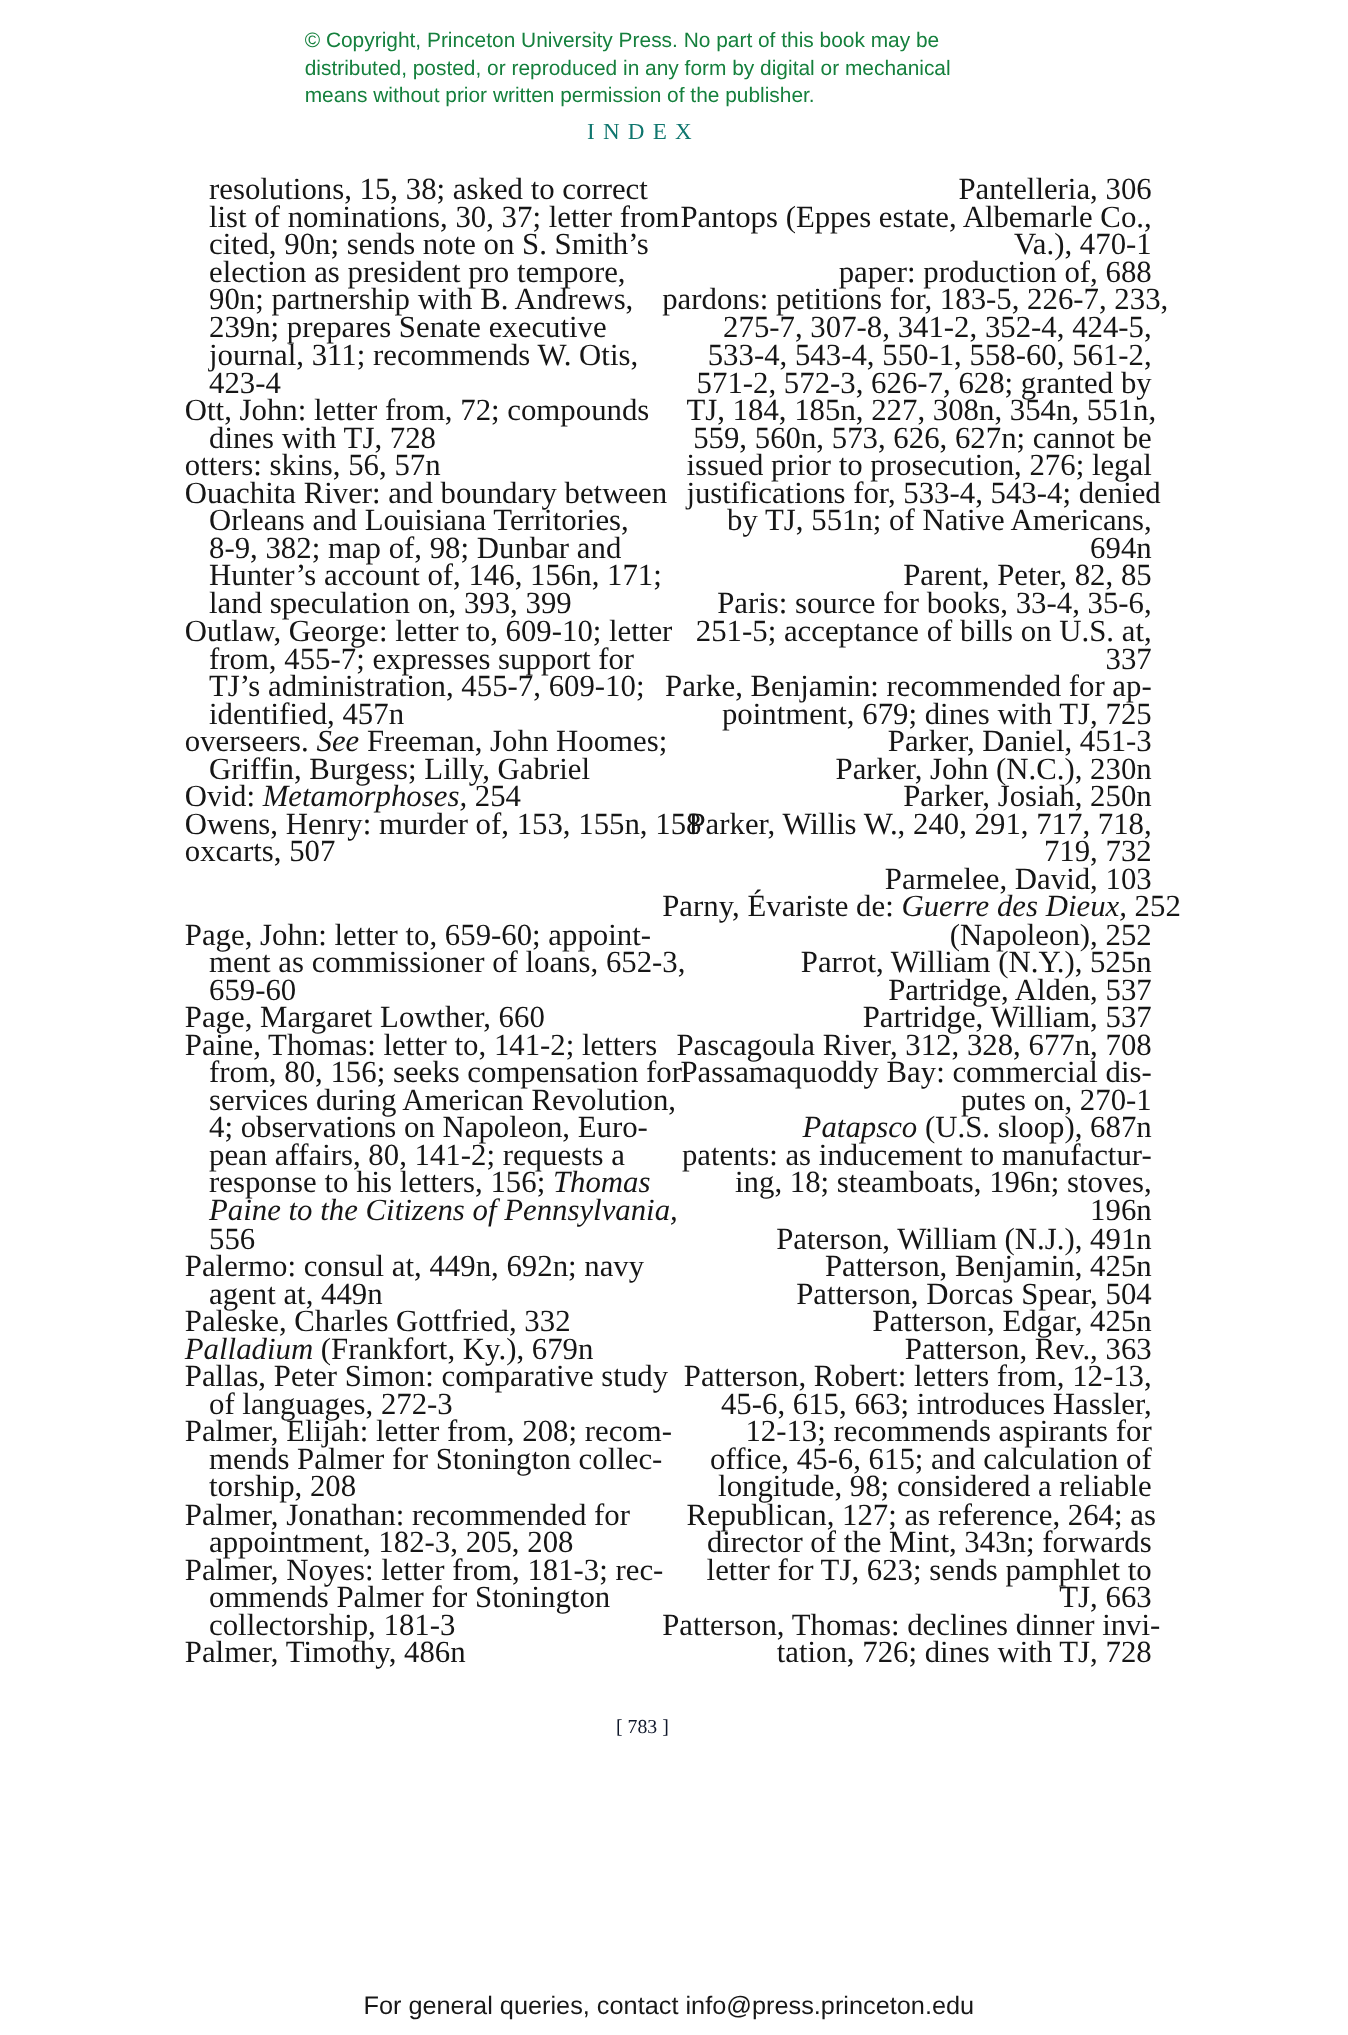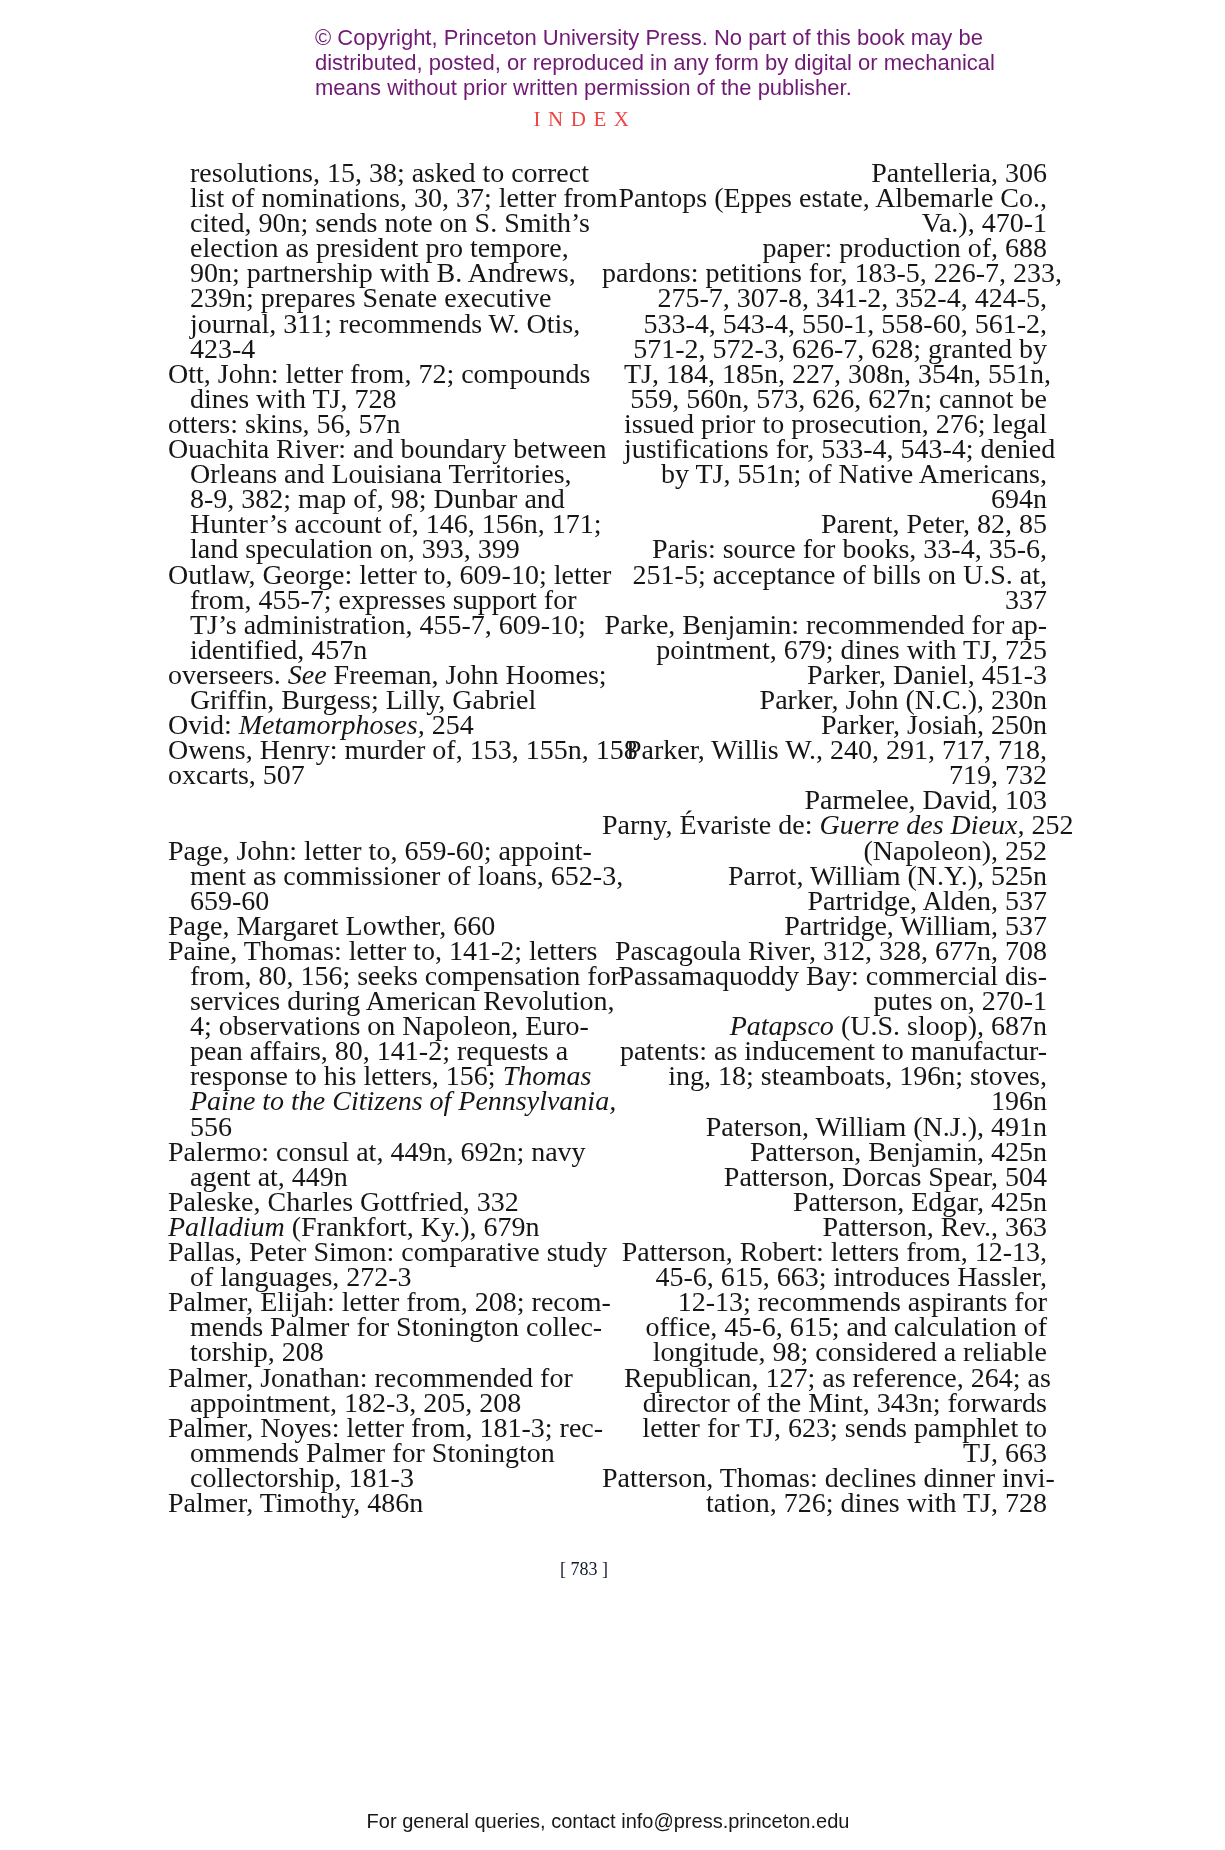--- a/index.html
+++ b/index.html
@@ -10,34 +10,33 @@
     background: #ffffff;
     color: #141414;
     font-family: "Liberation Serif", serif;
     overflow: hidden;
   }
   .copyright {
     position: absolute;
     left: 277px;
     top: 25px;
     font-family: "Liberation Sans", sans-serif;
-    font-size: 22px;
+    font-size: 19px;
     line-height: 25px;
-    color: #701a75;
-    white-space: nowrap;
-    margin-left: 38px;
+    color: #15803d;
+    white-space: nowrap;
   }
   .index-title {
     position: absolute;
     top: 107px;
     left: 585px;
     transform: translateX(-50%);
     font-size: 21px;
     letter-spacing: 7.5px;
-    color: #ef4444;
+    color: #0f766e;
     white-space: nowrap;
   }
   .col {
     position: absolute;
     top: 160px;
     width: 445px;
     font-size: 28px;
     line-height: 25.1px;
     white-space: nowrap;
     color: #161616;
@@ -55,21 +54,21 @@
     font-size: 18px;
     white-space: nowrap;
     color: #0f172a;
   }
   .footer {
     position: absolute;
     top: 1810px;
     left: 608px;
     transform: translateX(-50%);
     font-family: "Liberation Sans", sans-serif;
-    font-size: 20px;
+    font-size: 23px;
     white-space: nowrap;
     color: #171717;
   }
 </style>
 </head>
 <body>
 
 <div id="page">
 
   <div class="copyright">

